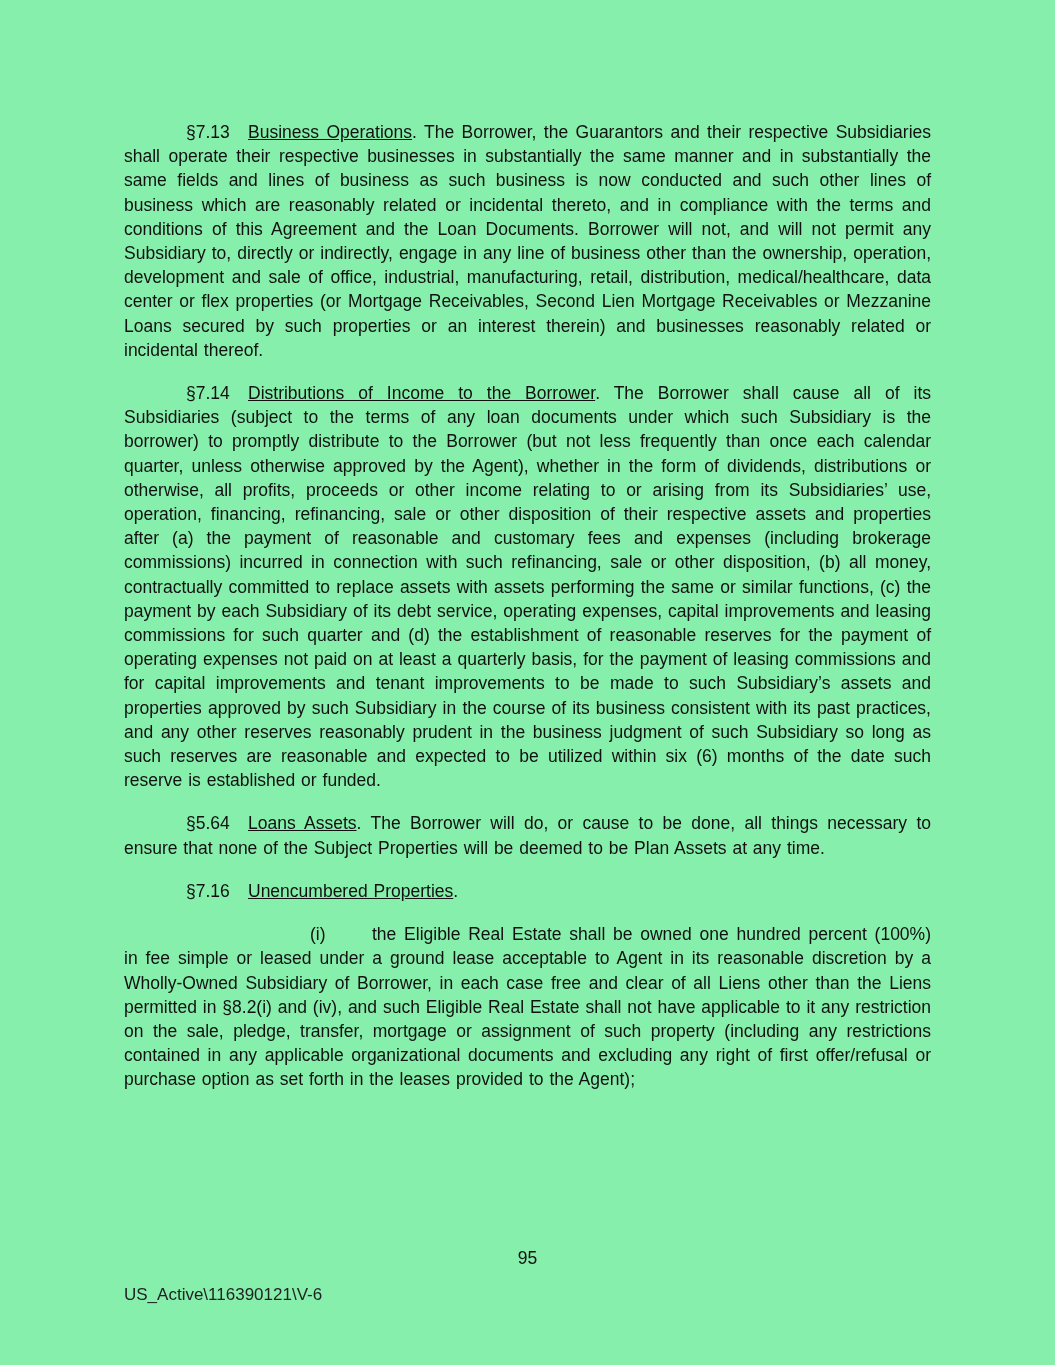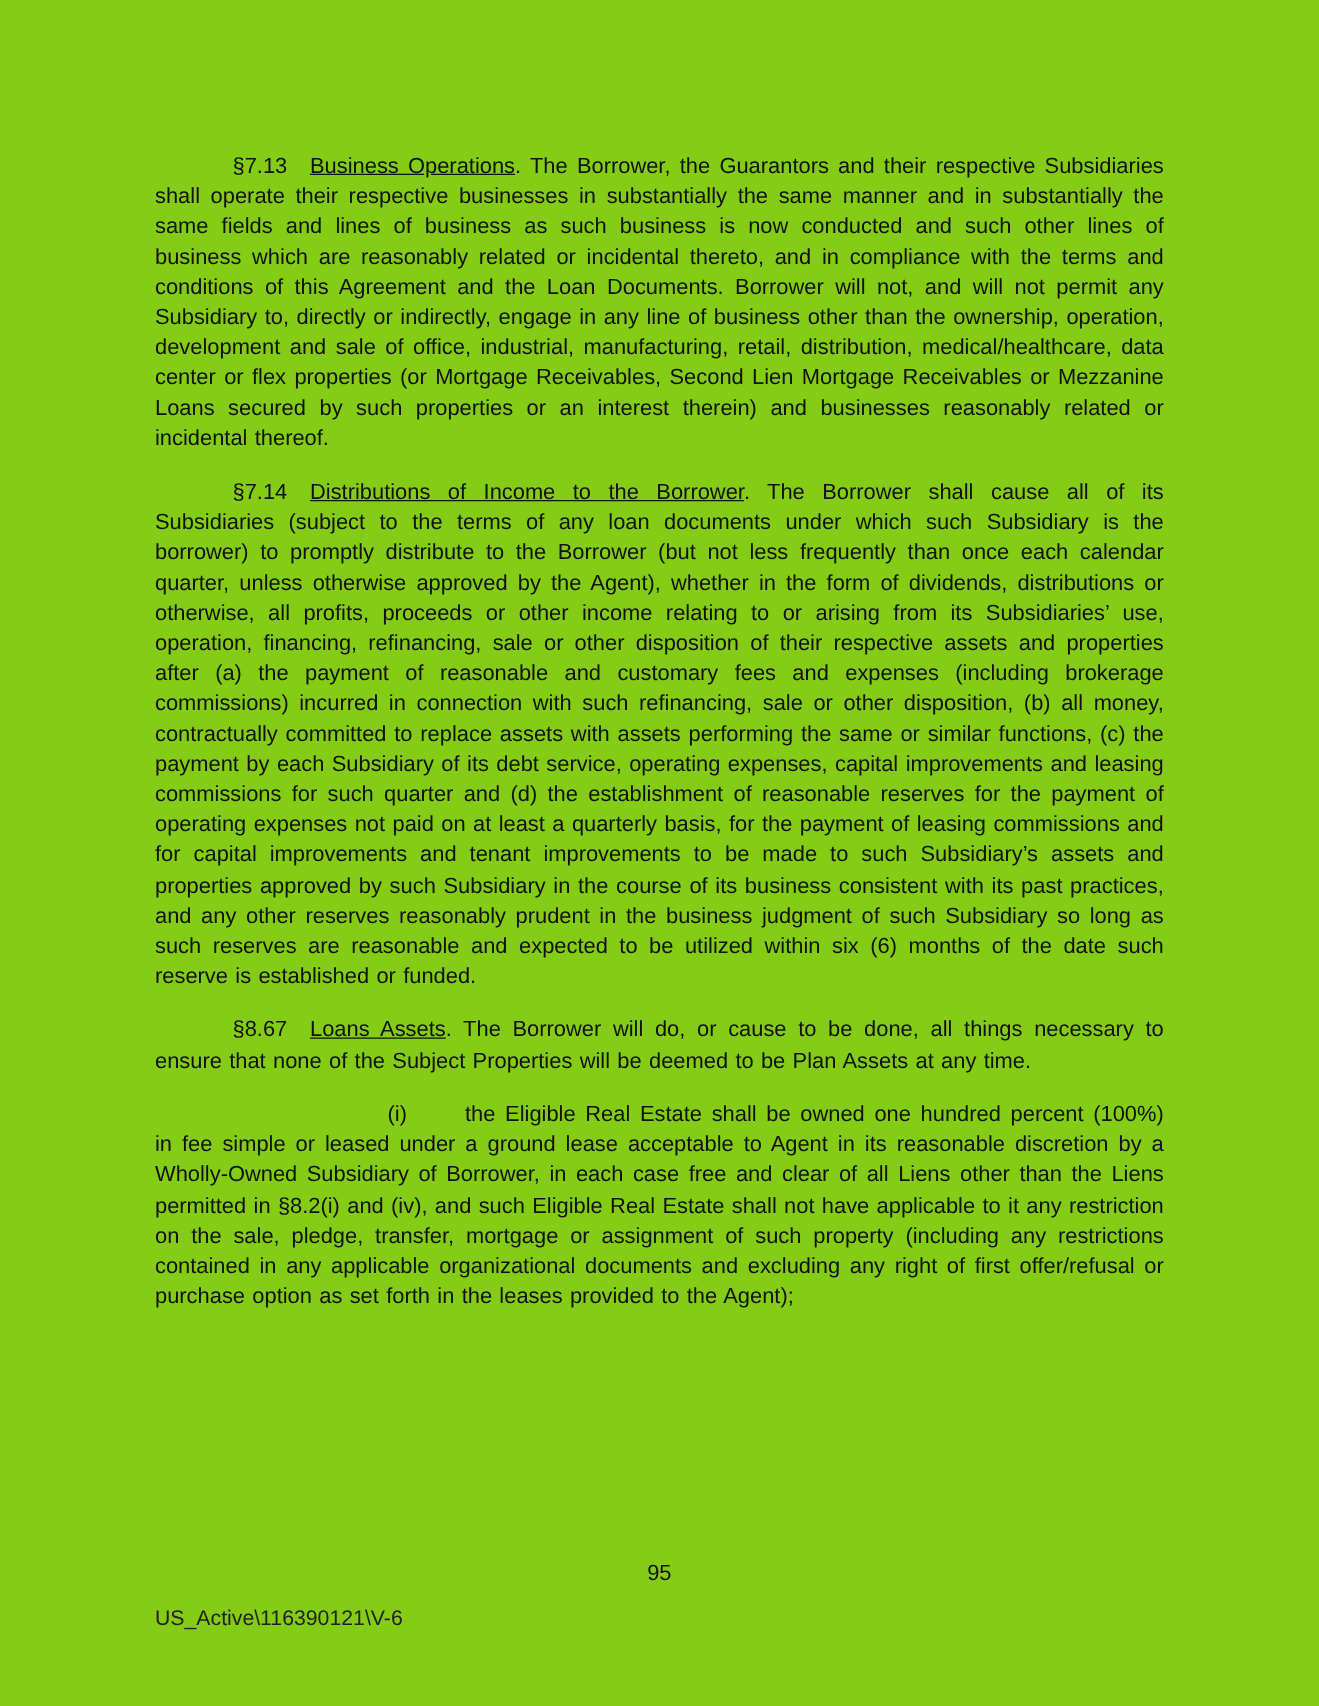--- a/index.html
+++ b/index.html
@@ -5,21 +5,21 @@
   html, body {
     margin: 0;
     padding: 0;
     background: #e8e8e8;
   }
   .page {
     position: relative;
     width: 1055px;
     height: 1365px;
     margin: 0 auto;
-    background: #84cc16;
+    background: #86efac;
     color: #111111;
     font-family: "Liberation Sans", "DejaVu Sans", sans-serif;
     overflow: hidden;
   }
   .content {
     position: absolute;
     left: 124px;
     top: 120px;
     width: 807px;
   }
@@ -60,22 +60,23 @@
 </head>
 <body>
 
 <div class="page">
   <div class="content">
 
     <p class="para indent-section"><span class="tab-label">§7.13</span><span class="heading">Business Operations</span><span>.</span>  <span>The Borrower, the Guarantors and their respective Subsidiaries shall operate their respective businesses in substantially the same manner and in substantially the same fields and lines of business as such business is now conducted and such other lines of business which are reasonably related or incidental thereto, and in compliance with the terms and conditions of this Agreement and the Loan Documents.  Borrower will not, and will not permit any Subsidiary to, directly or indirectly, engage in any line of business other than the ownership, operation, development and sale of office, industrial, manufacturing, retail, distribution, medical/healthcare, data center or flex properties (or Mortgage Receivables, Second Lien Mortgage Receivables or Mezzanine Loans secured by such properties or an interest therein) and businesses reasonably related or incidental thereof.</span></p>
 
     <p class="para indent-section"><span class="tab-label">§7.14</span><span class="heading">Distributions of Income to the Borrower</span><span>.</span>  <span>The Borrower shall cause all of its Subsidiaries (subject to the terms of any loan documents under which such Subsidiary is the borrower) to promptly distribute to the Borrower (but not less frequently than once each calendar quarter, unless otherwise approved by the Agent), whether in the form of dividends, distributions or otherwise, all profits, proceeds or other income relating to or arising from its Subsidiaries’ use, operation, financing, refinancing, sale or other disposition of their respective assets and properties after (a) the payment of reasonable and customary fees and expenses (including brokerage commissions) incurred in connection with such refinancing, sale or other disposition, (b) all money, contractually committed to replace assets with assets performing the same or similar functions, (c) the payment by each Subsidiary of its debt service, operating expenses, capital improvements and leasing commissions for such quarter and (d) the establishment of reasonable reserves for the payment of operating expenses not paid on at least a quarterly basis, for the payment of leasing commissions and for capital improvements and tenant improvements to be made to such Subsidiary’s assets and properties approved by such Subsidiary in the course of its business consistent with its past practices, and any other reserves reasonably prudent in the business judgment of such Subsidiary so long as such reserves are reasonable and expected to be utilized within six (6) months of the date such reserve is established or funded.</span></p>
 
-    <p class="para indent-section"><span class="tab-label">§8.67</span><span class="heading">Loans Assets</span><span>.</span>  <span>The Borrower will do, or cause to be done, all things necessary to ensure that none of the Subject Properties will be deemed to be Plan Assets at any time.</span></p>
+    <p class="para indent-section"><span class="tab-label">§5.64</span><span class="heading">Loans Assets</span><span>.</span>  <span>The Borrower will do, or cause to be done, all things necessary to ensure that none of the Subject Properties will be deemed to be Plan Assets at any time.</span></p>
 
+    <p class="para indent-section"><span class="tab-label">§7.16</span><span class="heading">Unencumbered Properties</span><span>.</span><span></span></p>
 
 
     <p class="para indent-i"><span class="tab-label">(i)</span><span>the Eligible Real Estate shall be owned one hundred percent (100%) in fee simple or leased under a ground lease acceptable to Agent in its reasonable discretion by a Wholly-Owned Subsidiary of Borrower, in each case free and clear of all Liens other than the Liens permitted in §8.2(i) and (iv), and such Eligible Real Estate shall not have applicable to it any restriction on the sale, pledge, transfer, mortgage or assignment of such property (including any restrictions contained in any applicable organizational documents and excluding any right of first offer/refusal or purchase option as set forth in the leases provided to the Agent);</span></p>
 
   </div>
 
   <div class="page-number">95</div>
   <div class="doc-footer">US_Active\116390121\V-6</div>
 </div>
 

